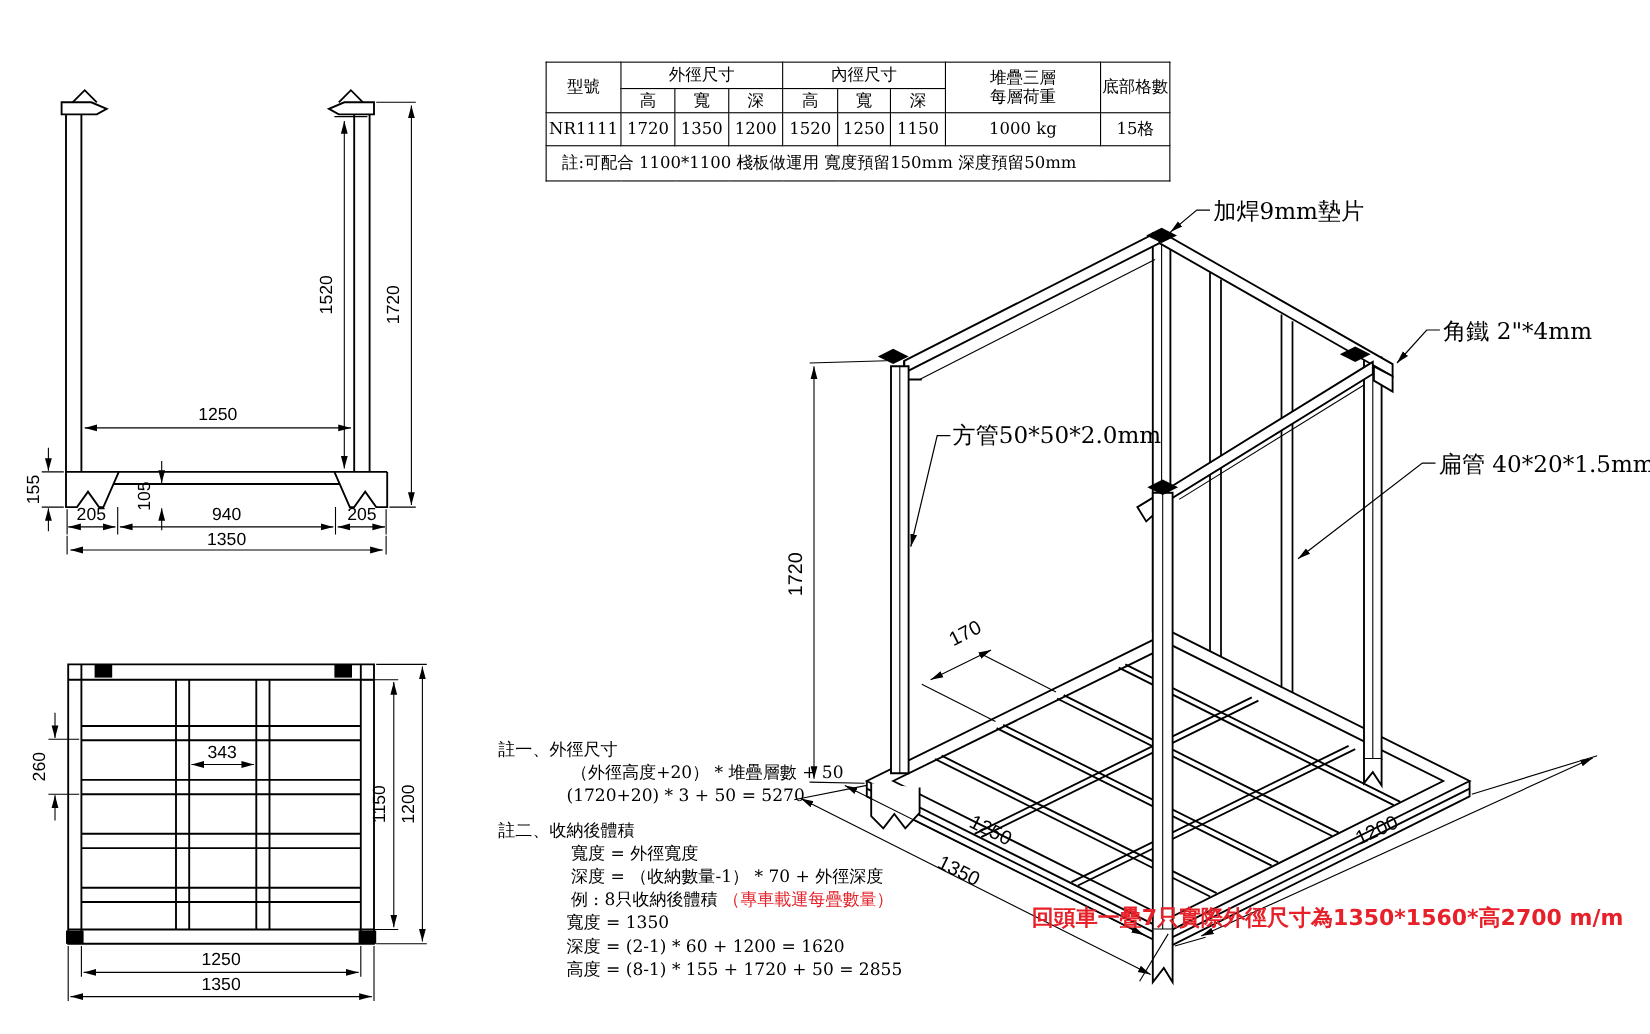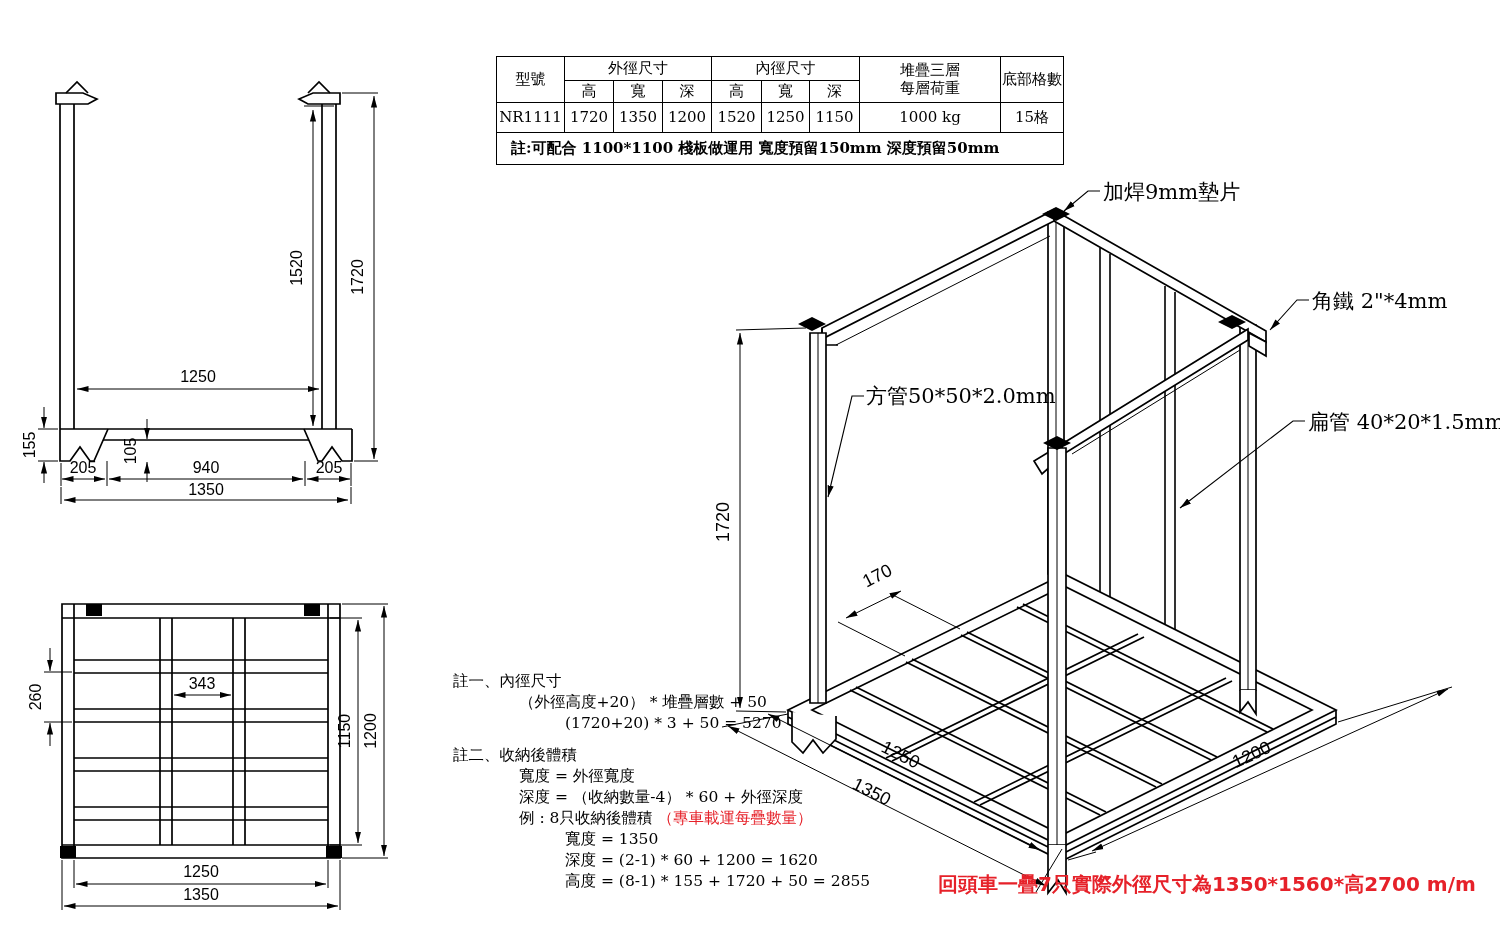--- a/index.html
+++ b/index.html
@@ -9,33 +9,33 @@
   svg text{fill:#000;}
   .dim{font-size:16px;font-family:"Liberation Sans",sans-serif;}
   .dimi{font-size:18px;font-family:"Liberation Sans",sans-serif;}
   .cjklbl{font-size:21px;font-family:"DejaVu Serif","Liberation Serif",serif;}
 
   
   #spec-table{position:absolute;left:496px;top:56px;border-collapse:collapse;
       table-layout:fixed;font-family:"DejaVu Serif","Liberation Serif",serif;
       font-size:15px;line-height:1.15;}
   #spec-table td{border:1.7px solid #000;text-align:center;vertical-align:middle;padding:0;}
-  #spec-table td.note-cell{text-align:left;padding:4px 0 4px 14px;font-size:15px;font-weight:bold;}
+  #spec-table td.note-cell{text-align:left;padding:4px 0 4px 14px;font-size:15px;}
 
   
   .notes{position:absolute;left:453px;top:671px;width:440px;
       font-family:"DejaVu Serif","Liberation Serif",serif;
       font-size:15.5px;line-height:21px;white-space:nowrap;}
   .notes .ind1{margin-left:66px;}
-  .notes .ind2{margin-left:112px;}
+  .notes .ind2{margin-left:62px;}
   .notes .blockgap{height:11px;}
   .red-inline{color:#e62129;}
 
   
-  .warning{position:absolute;left:938px;top:871px;
+  .warning{position:absolute;left:938px;top:821px;
       font-family:"DejaVu Sans","Liberation Sans",sans-serif;
       font-weight:bold;font-size:20px;line-height:27px;color:#e62129;white-space:nowrap;}
 </style>
 </head>
 <body>
 
 <svg class="stage-svg" width="1500" height="940" viewBox="0 0 1500 940">
   <defs>
     <marker id="ae" viewBox="0 0 12 8" refX="11.5" refY="4" markerWidth="12" markerHeight="8" markerUnits="userSpaceOnUse" orient="auto">
       <path d="M11.5,4 L0,0.9 L0,7.1 Z" fill="#000"></path>
@@ -284,27 +284,27 @@
     <td>1000 kg</td>
     <td>15格</td>
   </tr>
   <tr style="height:32px">
     <td colspan="9" class="note-cell">註:可配合 1100*1100 棧板做運用 寬度預留150mm 深度預留50mm</td>
   </tr>
 </tbody>
   </table>
 
 <div class="notes">
-  <div>註一、內徑尺寸</div>
+  <div>註一、外徑尺寸</div>
   <div class="ind1">（外徑高度+20） * 堆疊層數 + 50</div>
   <div class="ind2">(1720+20) * 3 + 50 = 5270</div>
   <div class="blockgap"></div>
   <div>註二、收納後體積</div>
   <div class="ind1">寬度 = 外徑寬度</div>
-  <div class="ind1">深度 = （收納數量-4） * 60 + 外徑深度</div>
+  <div class="ind1">深度 = （收納數量-1） * 70 + 外徑深度</div>
   <div class="ind1"><span>例 : 8只收納後體積 </span><span class="red-inline">（專車載運每疊數量）</span></div>
   <div class="ind2">寬度 = 1350</div>
   <div class="ind2">深度 = (2-1) * 60 + 1200 = 1620</div>
   <div class="ind2">高度 = (8-1) * 155 + 1720 + 50 = 2855</div>
 </div>
 
 <div class="warning">
   <div>回頭車一疊7只實際外徑尺寸為1350*1560*高2700 m/m</div>
 </div>
 

